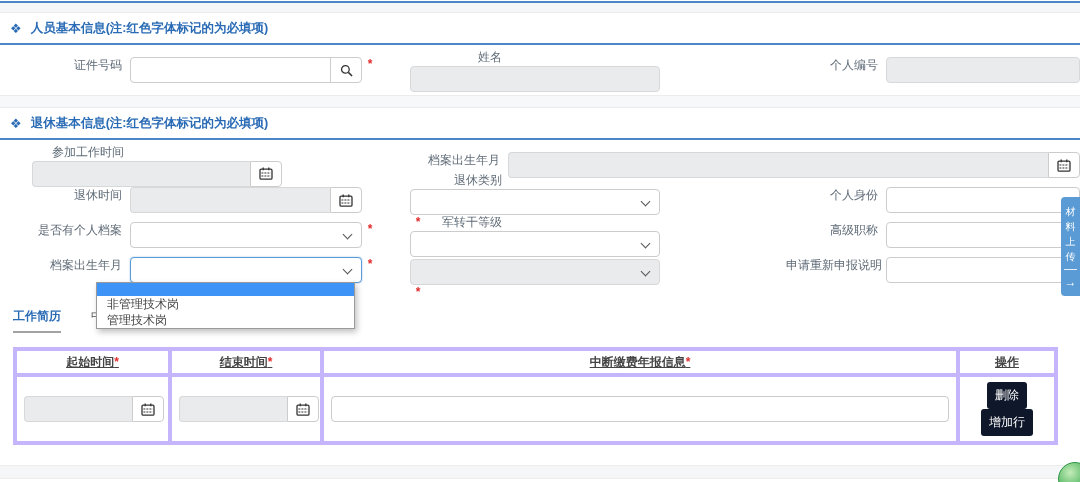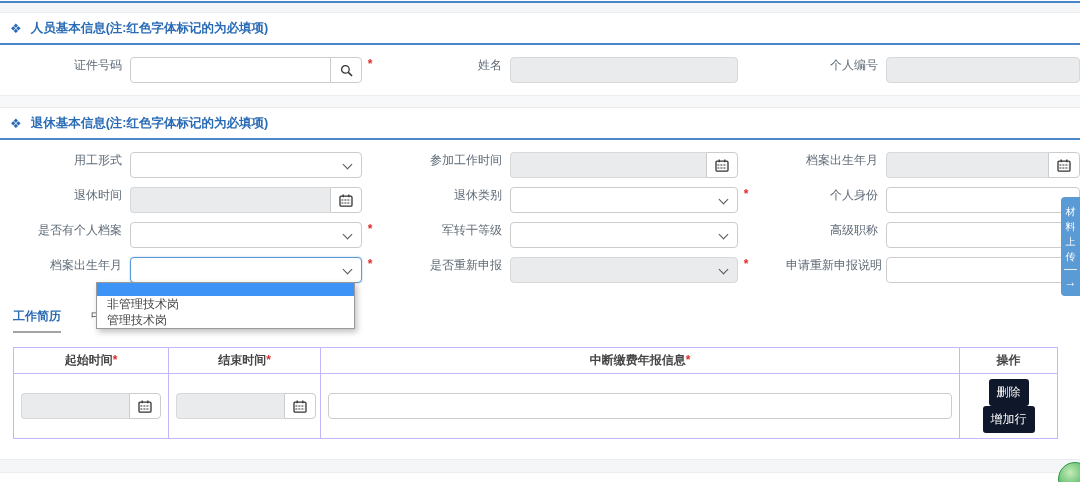--- a/index.html
+++ b/index.html
@@ -13,21 +13,21 @@
 
   .sec-hd { display:flex; align-items:center; padding:7px 0 6px 10px; border-bottom:2px solid #4a86c8; }
   .sec-icon { color:#2a6bb5; font-size:13px; margin-right:9px; line-height:1; }
   .sec-title { color:#2a6bb5; font-weight:bold; font-size:12.5px; }
 
   .prow { display:flex; align-items:center; height:50px; }
   .cell { display:flex; align-items:flex-start;padding-left:32px; }
   .lab { color:#5f6b77; text-align:right; padding-right:8px; flex-shrink:0; white-space:nowrap; }
   .cell1 { width:378px; }
   .cell1 .lab { width:98px; }
-  .cell2 { width:376px; }
+  .cell2 { width:376px;flex-direction:column; }
   .cell2 .lab { width:100px; }
   .cell3 { flex:1; min-width:0; }
   .cell3 .lab { width:100px; }
   .req { color:#e02b2b; font-weight:bold; width:16px; text-align:center; flex-shrink:0; }
 
   .ti { height:26px; border:1px solid #ccc; border-radius:4px; padding:0 8px; font-size:12px; outline:none; background:#fff; font-family:inherit; }
   .dis { background:#e9ebed !important; border-color:#d6d8da !important; }
   .cw2 { width:250px; }
   .wf { flex:1; min-width:0; }
 
@@ -57,21 +57,21 @@
   .side-tab { position:absolute; top:197px; right:0; width:19px; background:#5b9bd5; color:#fff; border-radius:4px 0 0 4px; padding:7px 0 5px; text-align:center; cursor:pointer; z-index:8; }
   .vt { width:13px; margin:0 auto; word-break:break-all; line-height:1.5; font-size:10px; }
   .vt-div { border-top:1px solid rgba(255,255,255,.85); margin:5px 3px; }
   .vt-arrow { font-size:12px; line-height:1.3; }
 
   .tabs { display:flex; gap:30px; padding:16px 0 0 13px; }
   .tab { padding-bottom:6px; cursor:pointer; color:#555; }
   .tab-active { color:#2a6bb5; font-weight:bold; border-bottom:2px solid #a3a3a3; }
 
   .tbl { border-collapse:collapse; margin:14px 22px 0 13px; width:1045px; table-layout:fixed; }
-  .tbl th, .tbl td { border:1px solid #c4b5fd; }
+  .tbl th, .tbl td { border:4px solid #c4b5fd;text-decoration:underline; }
   .tbl th { height:26px; font-weight:bold; color:#444; font-size:12px; text-align:center; background:#fff; }
   .tbl td { padding:5px 7px; }
   .reqh { color:#e02b2b; }
   .c-start { width:155px; } .c-end { width:152px; } .c-act { width:98px; }
   .tbl .dgroup { width:140px; }
   .wfull { width:100%; }
   .act { text-align:center; }
   .abtn { background:#0f172a; color:#fff; border:0; border-radius:3px; padding:5px 8px; font-size:12px; margin:0 3px; cursor:pointer; font-family:inherit; }
 
   .strip { height:14px; background:#f5f6f7; border-top:1px solid #ececec; border-bottom:1px solid #ececec; margin-top:20px; }
@@ -121,27 +121,20 @@
   <div class="band2"></div>
 
   <div class="sec-hd">
     <span class="sec-icon">❖</span>
     <span class="sec-title">退休基本信息(注:红色字体标记的为必填项)</span>
   </div>
 
   <div class="grid">
 
     <div class="frow">
-      <div class="cell cell1">
-        <span class="lab">用工形式</span>
-        <div class="sel cw1">
-          <span class="chev"></span>
-        </div>
-        <span class="req"></span>
-      </div>
       <div class="cell cell2">
         <span class="lab">参加工作时间</span>
         <div class="dgroup cw2">
           <input class="ti dinput" disabled="" value="" style="">
           <button class="dbtn">
             <svg width="14" height="13" viewBox="0 0 14 13">
               <rect x="1" y="2.2" width="12" height="10" rx="1.2" fill="none" stroke="#333" stroke-width="1.3"></rect>
               <line x1="4.2" y1="0.5" x2="4.2" y2="3.2" stroke="#333" stroke-width="1.3"></line>
               <line x1="9.8" y1="0.5" x2="9.8" y2="3.2" stroke="#333" stroke-width="1.3"></line>
               <line x1="2.4" y1="6" x2="11.6" y2="6" stroke="#333" stroke-width="1.2" stroke-dasharray="2 1"></line>

